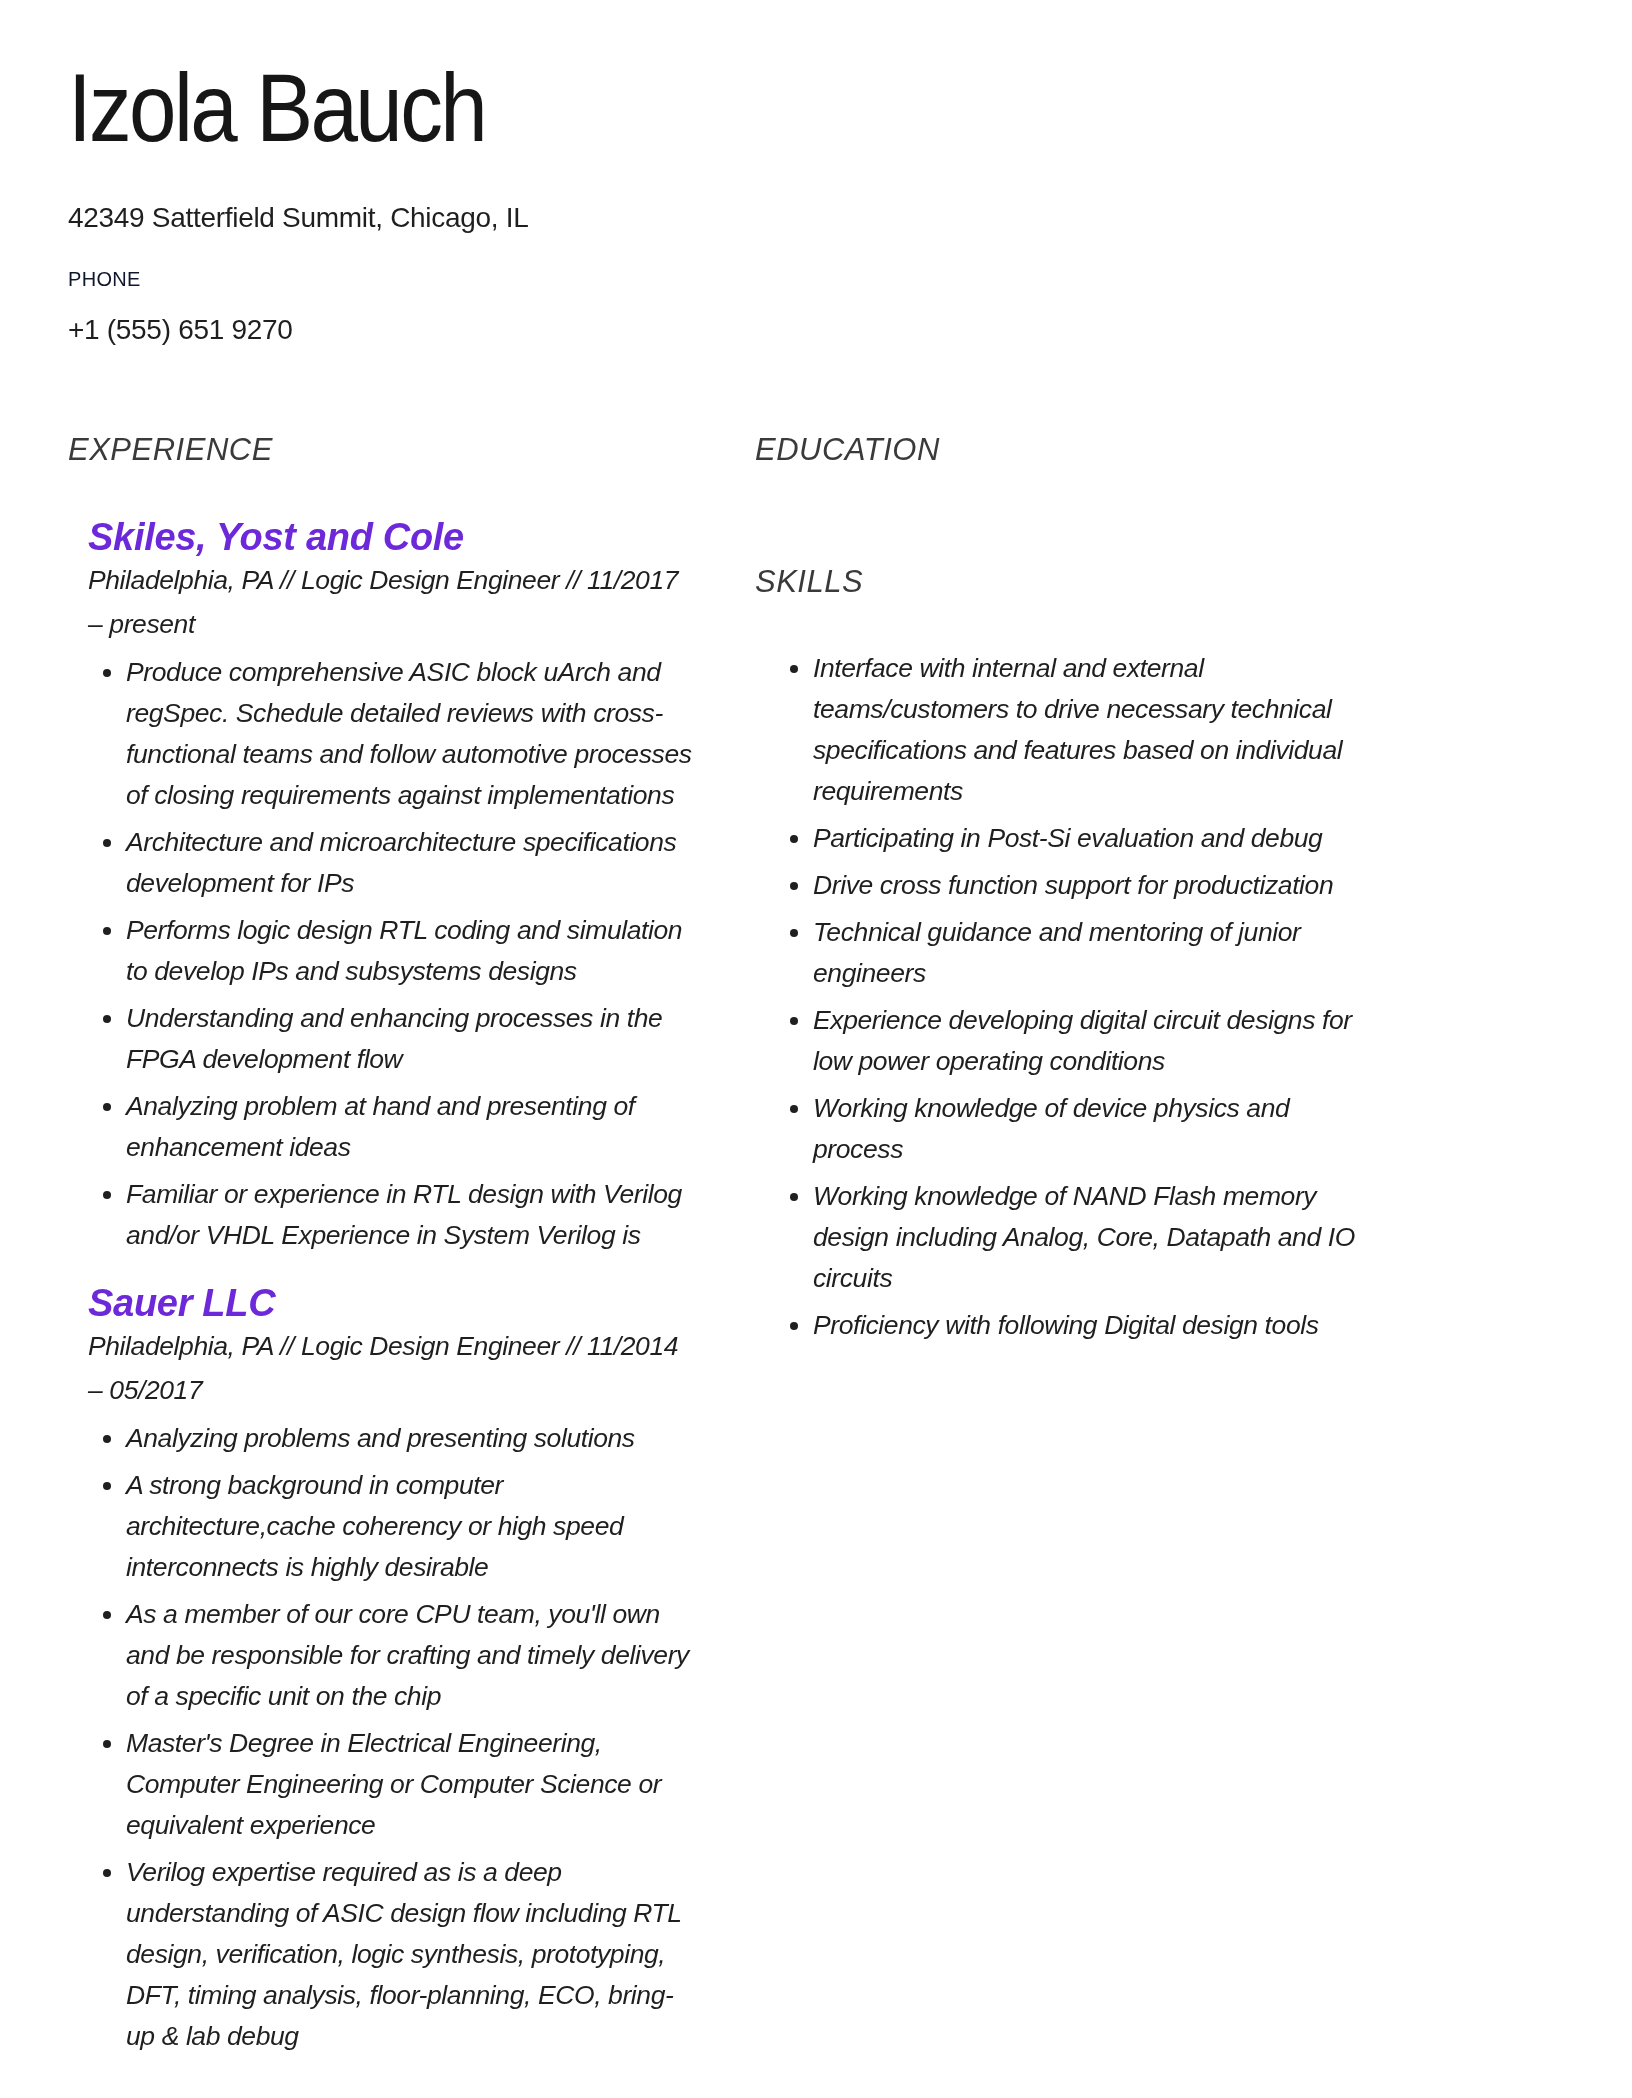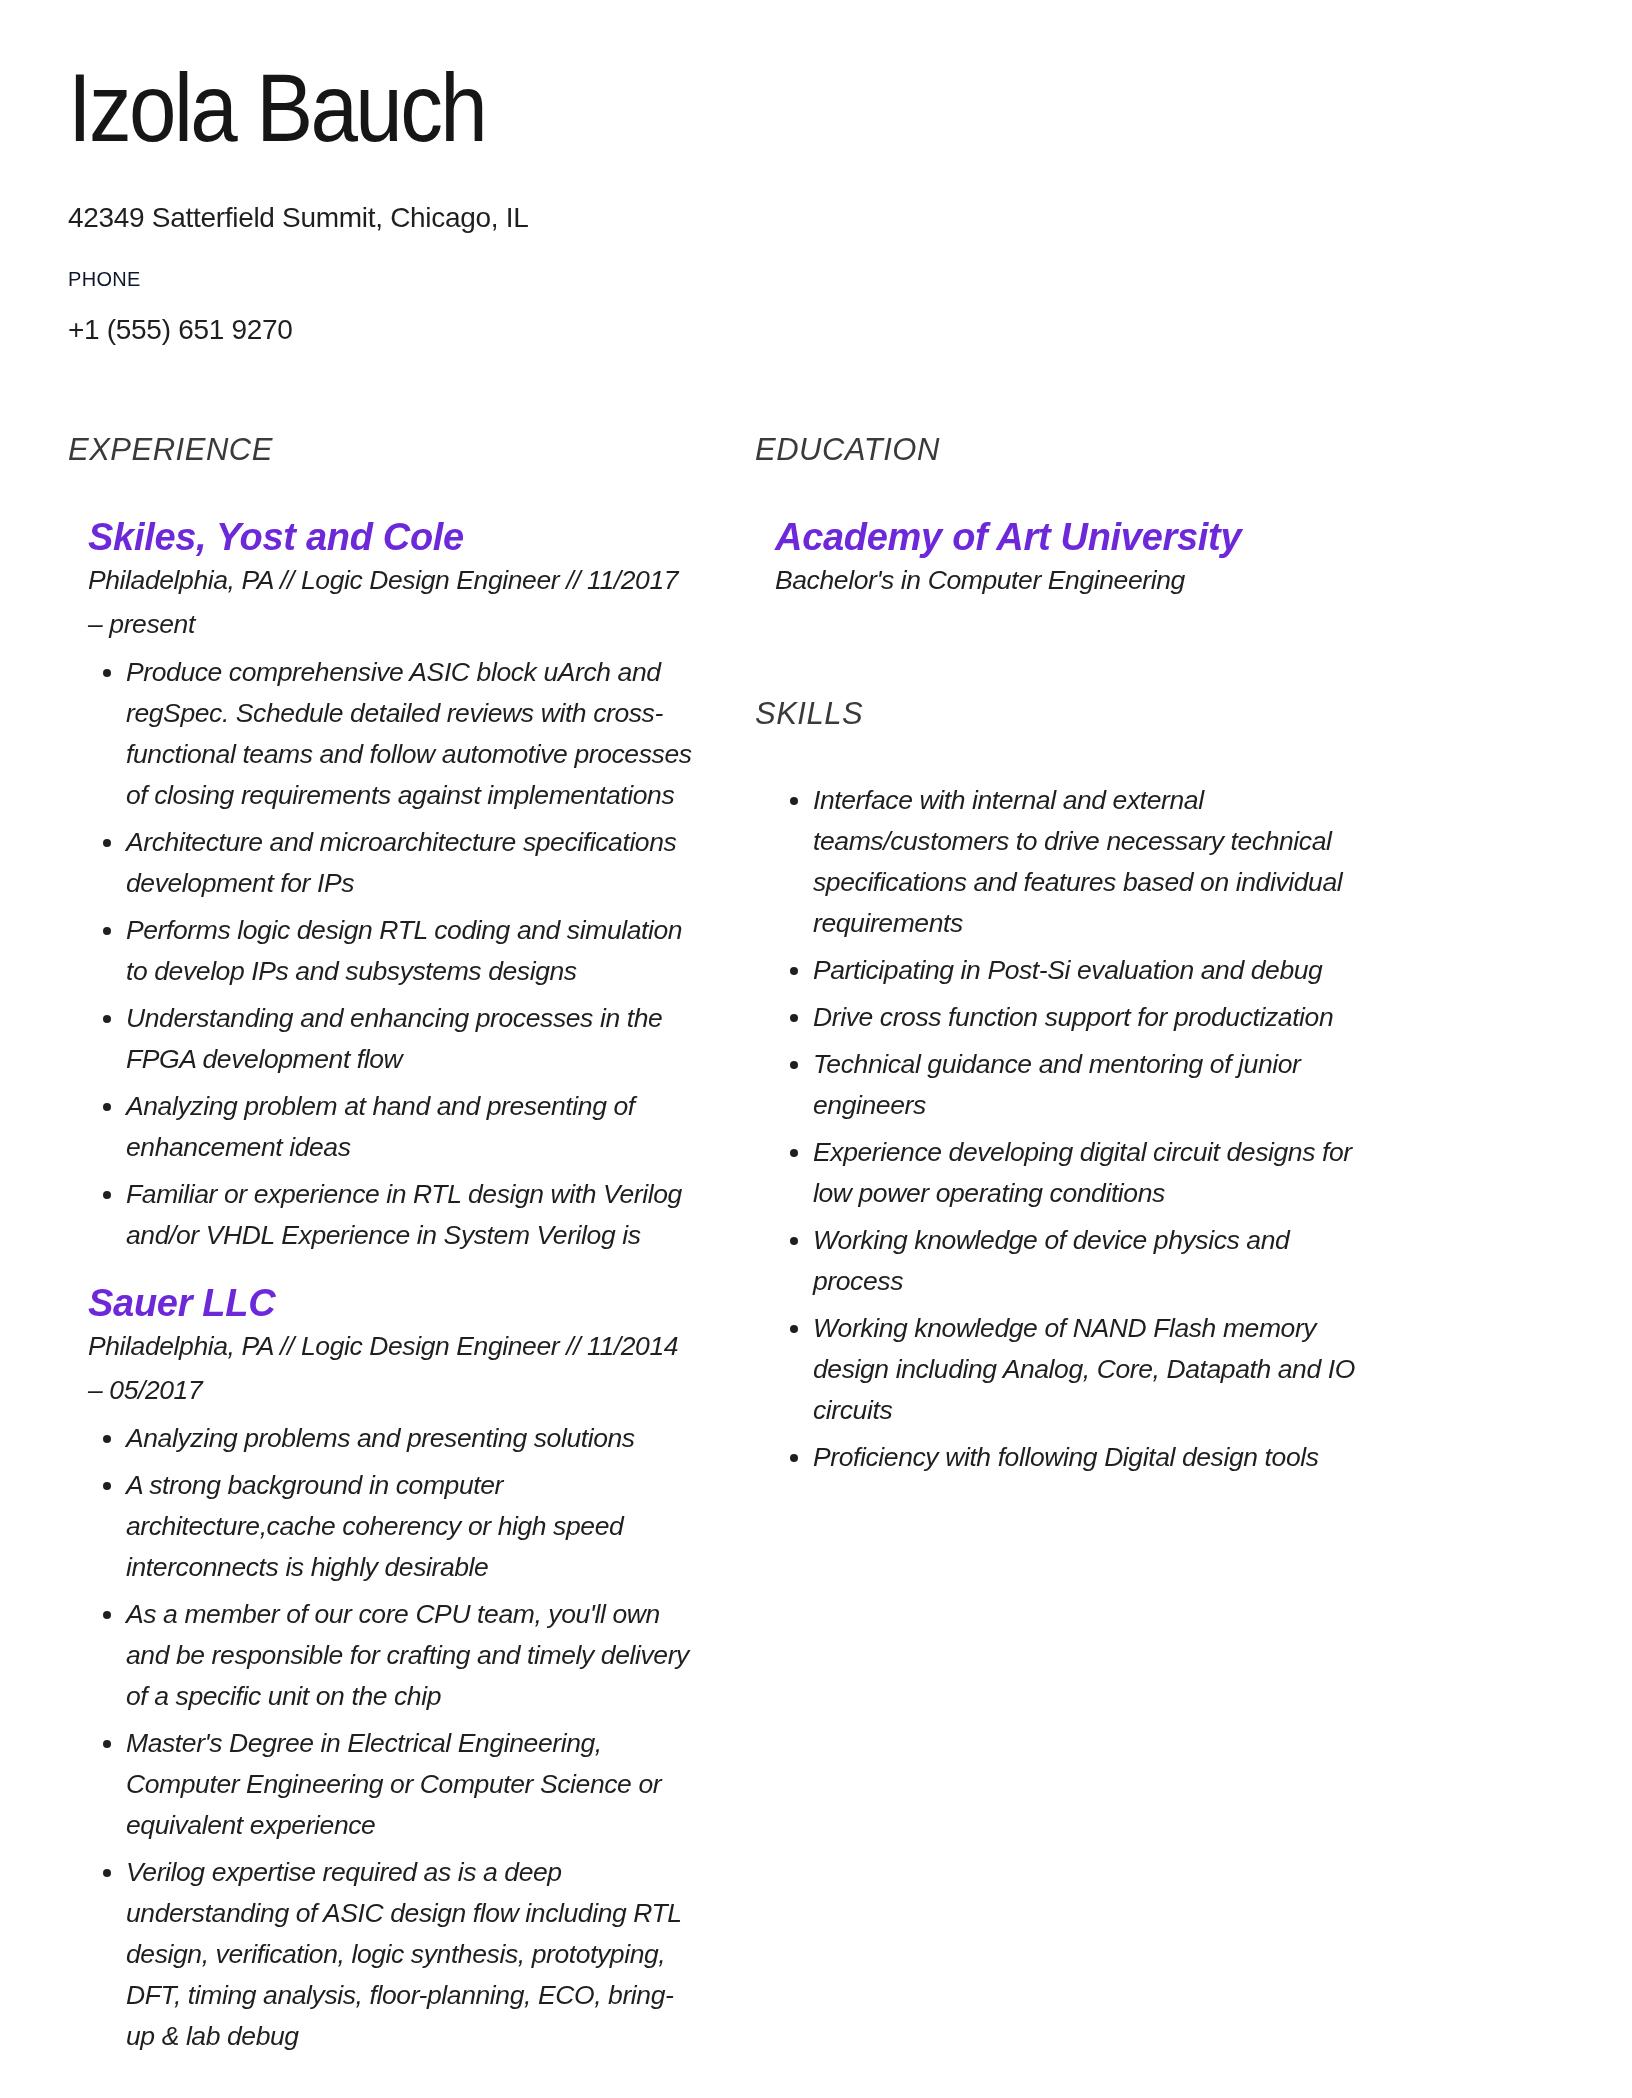--- a/index.html
+++ b/index.html
@@ -134,24 +134,20 @@
             <li>Master's Degree in Electrical Engineering, Computer Engineering or Computer Science or equivalent experience</li>
             <li>Verilog expertise required as is a deep understanding of ASIC design flow including RTL design, verification, logic synthesis, prototyping, DFT, timing analysis, floor-planning, ECO, bring-up &amp; lab debug</li>
           </ul>
         </div>
       </section>
     </div>
 
     <div class="col">
       <section>
         <h2 class="section-heading">EDUCATION</h2>
-        <div class="entry">
-          <h3 class="entry-title">Academy of Art University</h3>
-          <p class="meta">Bachelor's in Computer Engineering</p>
-        </div>
       </section>
 
       <section class="section-skills">
         <h2 class="section-heading">SKILLS</h2>
         <ul class="bullets">
           <li>Interface with internal and external teams/customers to drive necessary technical specifications and features based on individual requirements</li>
           <li>Participating in Post-Si evaluation and debug</li>
           <li>Drive cross function support for productization</li>
           <li>Technical guidance and mentoring of junior engineers</li>
           <li>Experience developing digital circuit designs for low power operating conditions</li>

